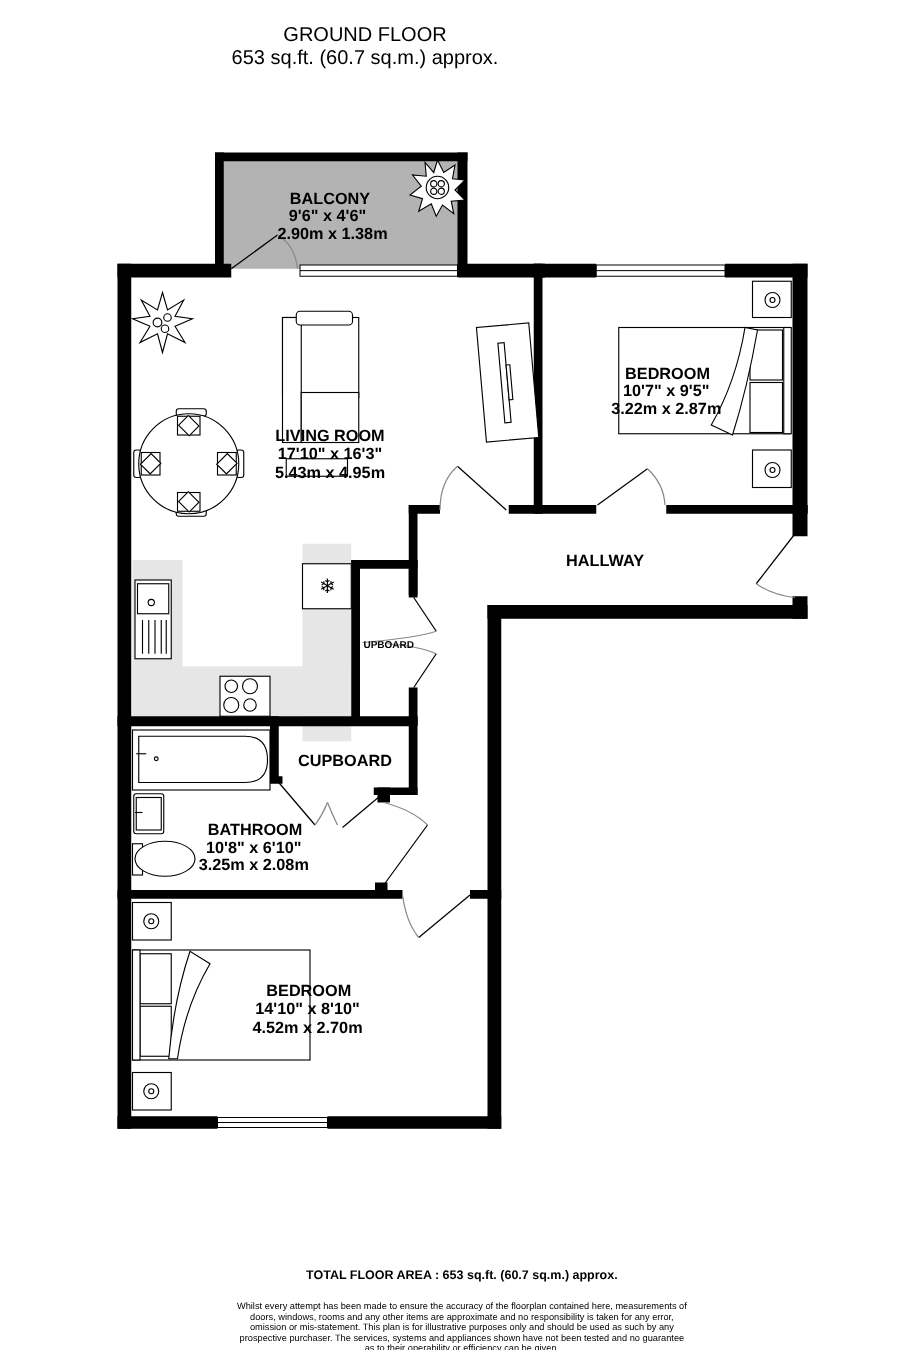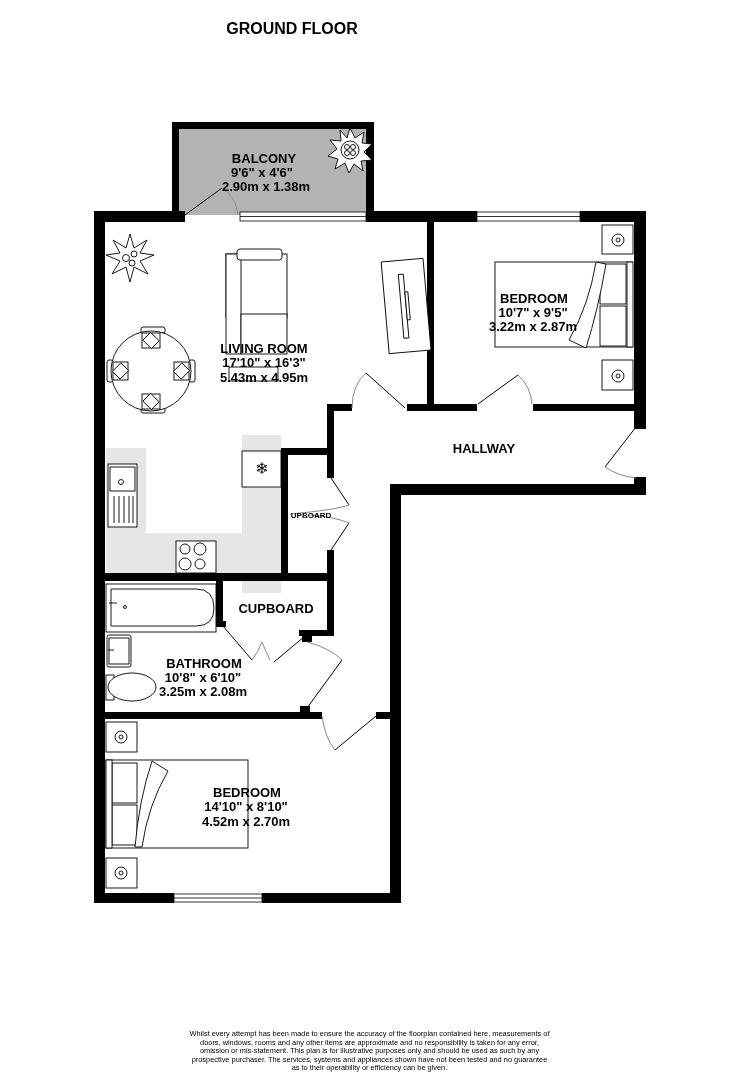--- a/index.html
+++ b/index.html
@@ -1,33 +1,34 @@
 <!DOCTYPE html>
 <html><head>
 <meta charset="utf-8">
 <style>
   html, body { margin: 0; padding: 0; background: #ffffff; }
   body { width: 739px; height: 1080px; position: relative; overflow: hidden;
          font-family: "Liberation Sans", sans-serif; color: #000; }
   .header { position: absolute; left: 0; top: 20px; width: 584px; text-align: center;
-            font-weight: bold; line-height: 18px; }
+            font-weight: normal; line-height: 18px; }
   .header .t1 { font-size: 16px; }
   .header .t2 { font-size: 16px; }
   svg.plan { position: absolute; left: 0; top: 0; }
   .lbl { font-family: "Liberation Sans", sans-serif; font-weight: bold; fill: #000; text-anchor: middle; }
   .footer { position: absolute; left: 0; top: 1015px; width: 739px; text-align: center; }
   .footer .total { font-weight: bold; font-size: 10px; margin-bottom: 4px; }
   .footer .disc { font-size: 7.4px; line-height: 8.6px; width: 360px; margin: 15px auto; }
   .footer .made { font-size: 7.4px; line-height: 9px; }
 </style>
 </head>
 <body>
 
 <div class="header">
   <div class="t1">GROUND FLOOR</div>
+  <div class="t2">653 sq.ft. (60.7 sq.m.) approx.</div>
 </div>
 
 <svg class="plan" width="739" height="1080" viewBox="0 0 739 1080" xmlns="http://www.w3.org/2000/svg">
 
   <rect x="178" y="128" width="189" height="87" fill="#b3b3b3"></rect>
 
   <g fill="#e6e6e6">
     <rect x="106" y="448" width="40" height="125"></rect>
     <rect x="106" y="533" width="175" height="40"></rect>
     <rect x="242" y="435" width="39" height="138"></rect>
@@ -283,15 +284,16 @@
     <text class="lbl" x="203" y="696" font-size="13">3.25m  x 2.08m</text>
   </g>
   <g>
     <text class="lbl" x="247" y="797" font-size="13">BEDROOM</text>
     <text class="lbl" x="246" y="811" font-size="13">14'10"  x 8'10"</text>
     <text class="lbl" x="246" y="826" font-size="13">4.52m  x 2.70m</text>
   </g>
 </svg>
 
 <div class="footer">
+  <div class="total">TOTAL FLOOR AREA : 653 sq.ft. (60.7 sq.m.) approx.</div>
   <div class="disc">Whilst every attempt has been made to ensure the accuracy of the floorplan contained here, measurements of doors, windows, rooms and any other items are approximate and no responsibility is taken for any error, omission or mis-statement. This plan is for illustrative purposes only and should be used as such by any prospective purchaser. The services, systems and appliances shown have not been tested and no guarantee as to their operability or efficiency can be given.</div>
   <div class="made">Made with Metropix ©2023</div>
 </div>
 
 </body></html>

